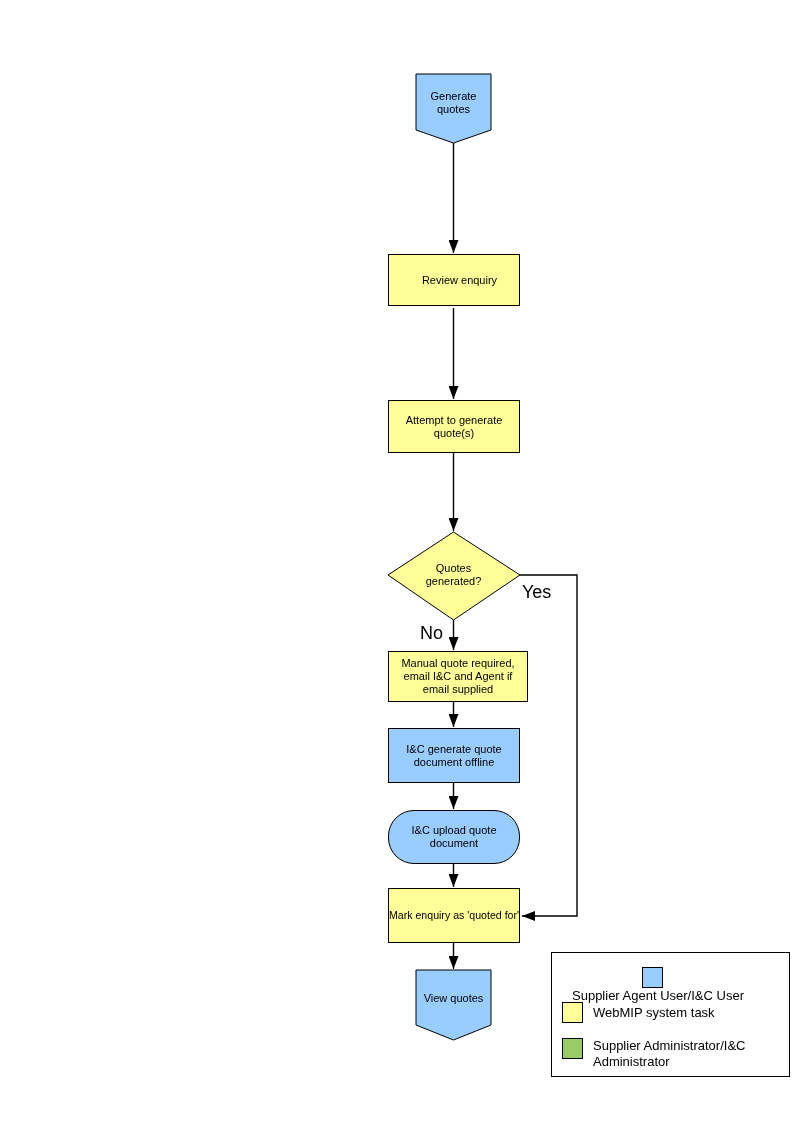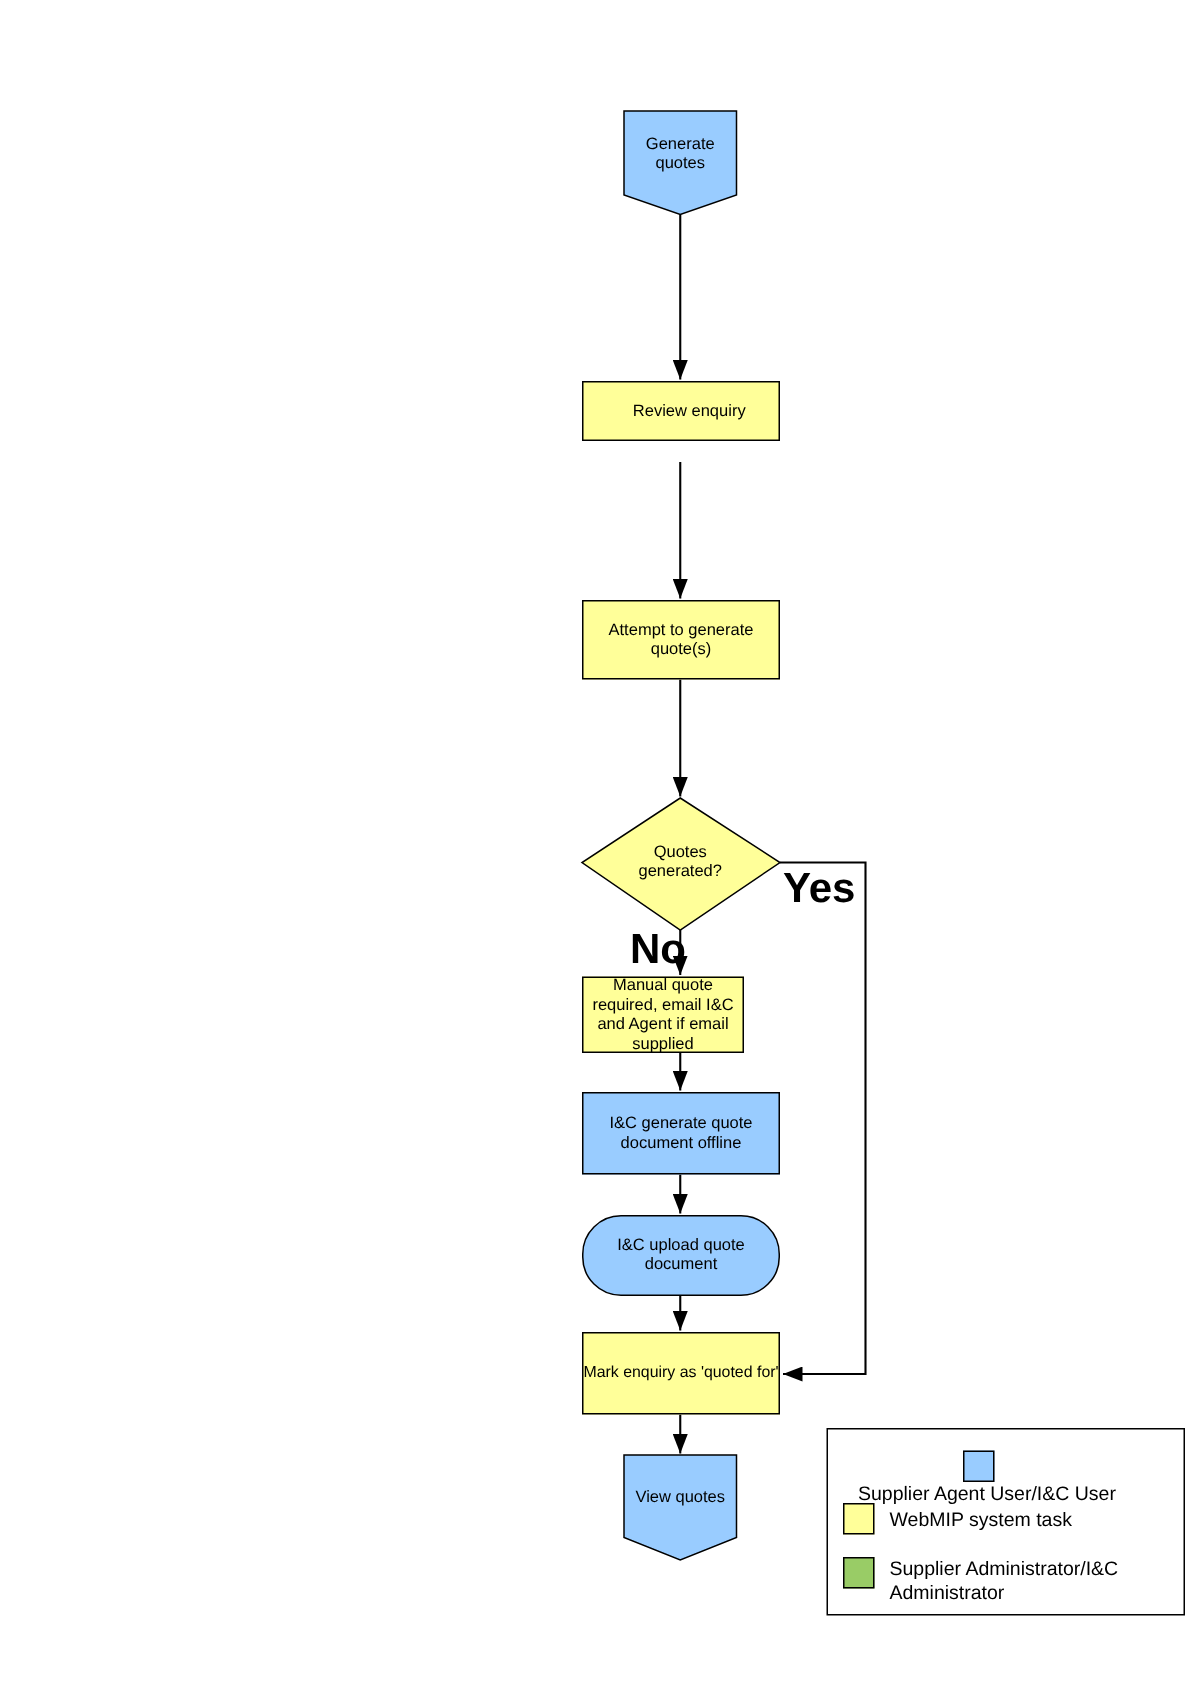--- a/index.html
+++ b/index.html
@@ -9,21 +9,21 @@
 
   .node{position:absolute;display:flex;align-items:center;justify-content:center;
         text-align:center;font-size:11px;line-height:13px;box-sizing:border-box;}
   .rect{border:1px solid #000;padding:2px;}
   .fill-yellow{background:#FFFF99;}
   .fill-blue{background:#99CCFF;}
   .shape-label{position:absolute;display:flex;align-items:center;justify-content:center;
         text-align:center;font-size:11px;line-height:13px;}
   .nowrap{white-space:nowrap;font-size:10.6px;padding:4px;}
 
-  .branch-label{position:absolute;font-size:28px;line-height:28px;font-weight:700;}
+  .branch-label{position:absolute;font-size:18px;line-height:28px;font-weight:400;}
 
   #legend{position:absolute;left:503px;top:952px;width:239px;height:125px;
         border:1px solid #000;background:#fff;box-sizing:border-box;}
   .legend-row{position:absolute;left:10px;display:flex;align-items:center;}
   .legend-row.tall{align-items:flex-start;}
   .swatch{width:21px;height:21px;border:1px solid #000;box-sizing:border-box;flex:none;}
   .legend-label{margin-left:10px;font-size:13px;line-height:16px;}
 </style>
 </head>
 <body>
@@ -49,30 +49,30 @@
     <line x1="405.5" y1="620" x2="405.5" y2="650" stroke="#000" stroke-width="1.4" marker-end="url(#ah)"></line>
     <line x1="405.5" y1="702" x2="405.5" y2="727" stroke="#000" stroke-width="1.4" marker-end="url(#ah)"></line>
     <line x1="405.5" y1="783" x2="405.5" y2="809" stroke="#000" stroke-width="1.4" marker-end="url(#ah)"></line>
     <line x1="405.5" y1="864" x2="405.5" y2="887" stroke="#000" stroke-width="1.4" marker-end="url(#ah)"></line>
     <line x1="405.5" y1="943" x2="405.5" y2="969" stroke="#000" stroke-width="1.4" marker-end="url(#ah)"></line>
     <path d="M472,575 H529 V916 H474" fill="none" stroke="#000" stroke-width="1.4" marker-end="url(#ah)"></path>
   </svg>
 
   <div class="shape-label" style="left:368px;top:76px;width:75px;height:54px;">Generate quotes</div>
 
-  <div class="node rect fill-yellow" style="left:340px;top:254px;width:132px;height:40px;padding-left:13px;">Review enquiry</div>
+  <div class="node rect fill-yellow" style="left:340px;top:254px;width:132px;height:52px;padding-left:13px;">Review enquiry</div>
 
   <div class="node rect fill-yellow" style="left:340px;top:400px;width:132px;height:53px;">Attempt to generate quote(s)</div>
 
   <div class="shape-label" style="left:370px;top:554px;width:71px;height:42px;">Quotes generated?</div>
 
   <div class="branch-label" style="left:474px;top:578px;">Yes</div>
   <div class="branch-label" style="left:372px;top:619px;">No</div>
 
-  <div class="node rect fill-yellow" style="left:340px;top:651px;width:108px;height:51px;">Manual quote required, email I&amp;C and Agent if email supplied</div>
+  <div class="node rect fill-yellow" style="left:340px;top:651px;width:140px;height:51px;">Manual quote required, email I&amp;C and Agent if email supplied</div>
 
   <div class="node rect fill-blue" style="left:340px;top:728px;width:132px;height:55px;">I&amp;C generate quote document offline</div>
 
   <div class="node rect fill-blue" style="left:340px;top:810px;width:132px;height:54px;border-radius:26px;">I&amp;C upload quote document</div>
 
   <div class="node rect fill-yellow nowrap" style="left:340px;top:888px;width:132px;height:55px;">Mark enquiry as 'quoted for'</div>
 
   <div class="shape-label" style="left:368px;top:972px;width:75px;height:52px;">View quotes</div>
 
   <div id="legend">

